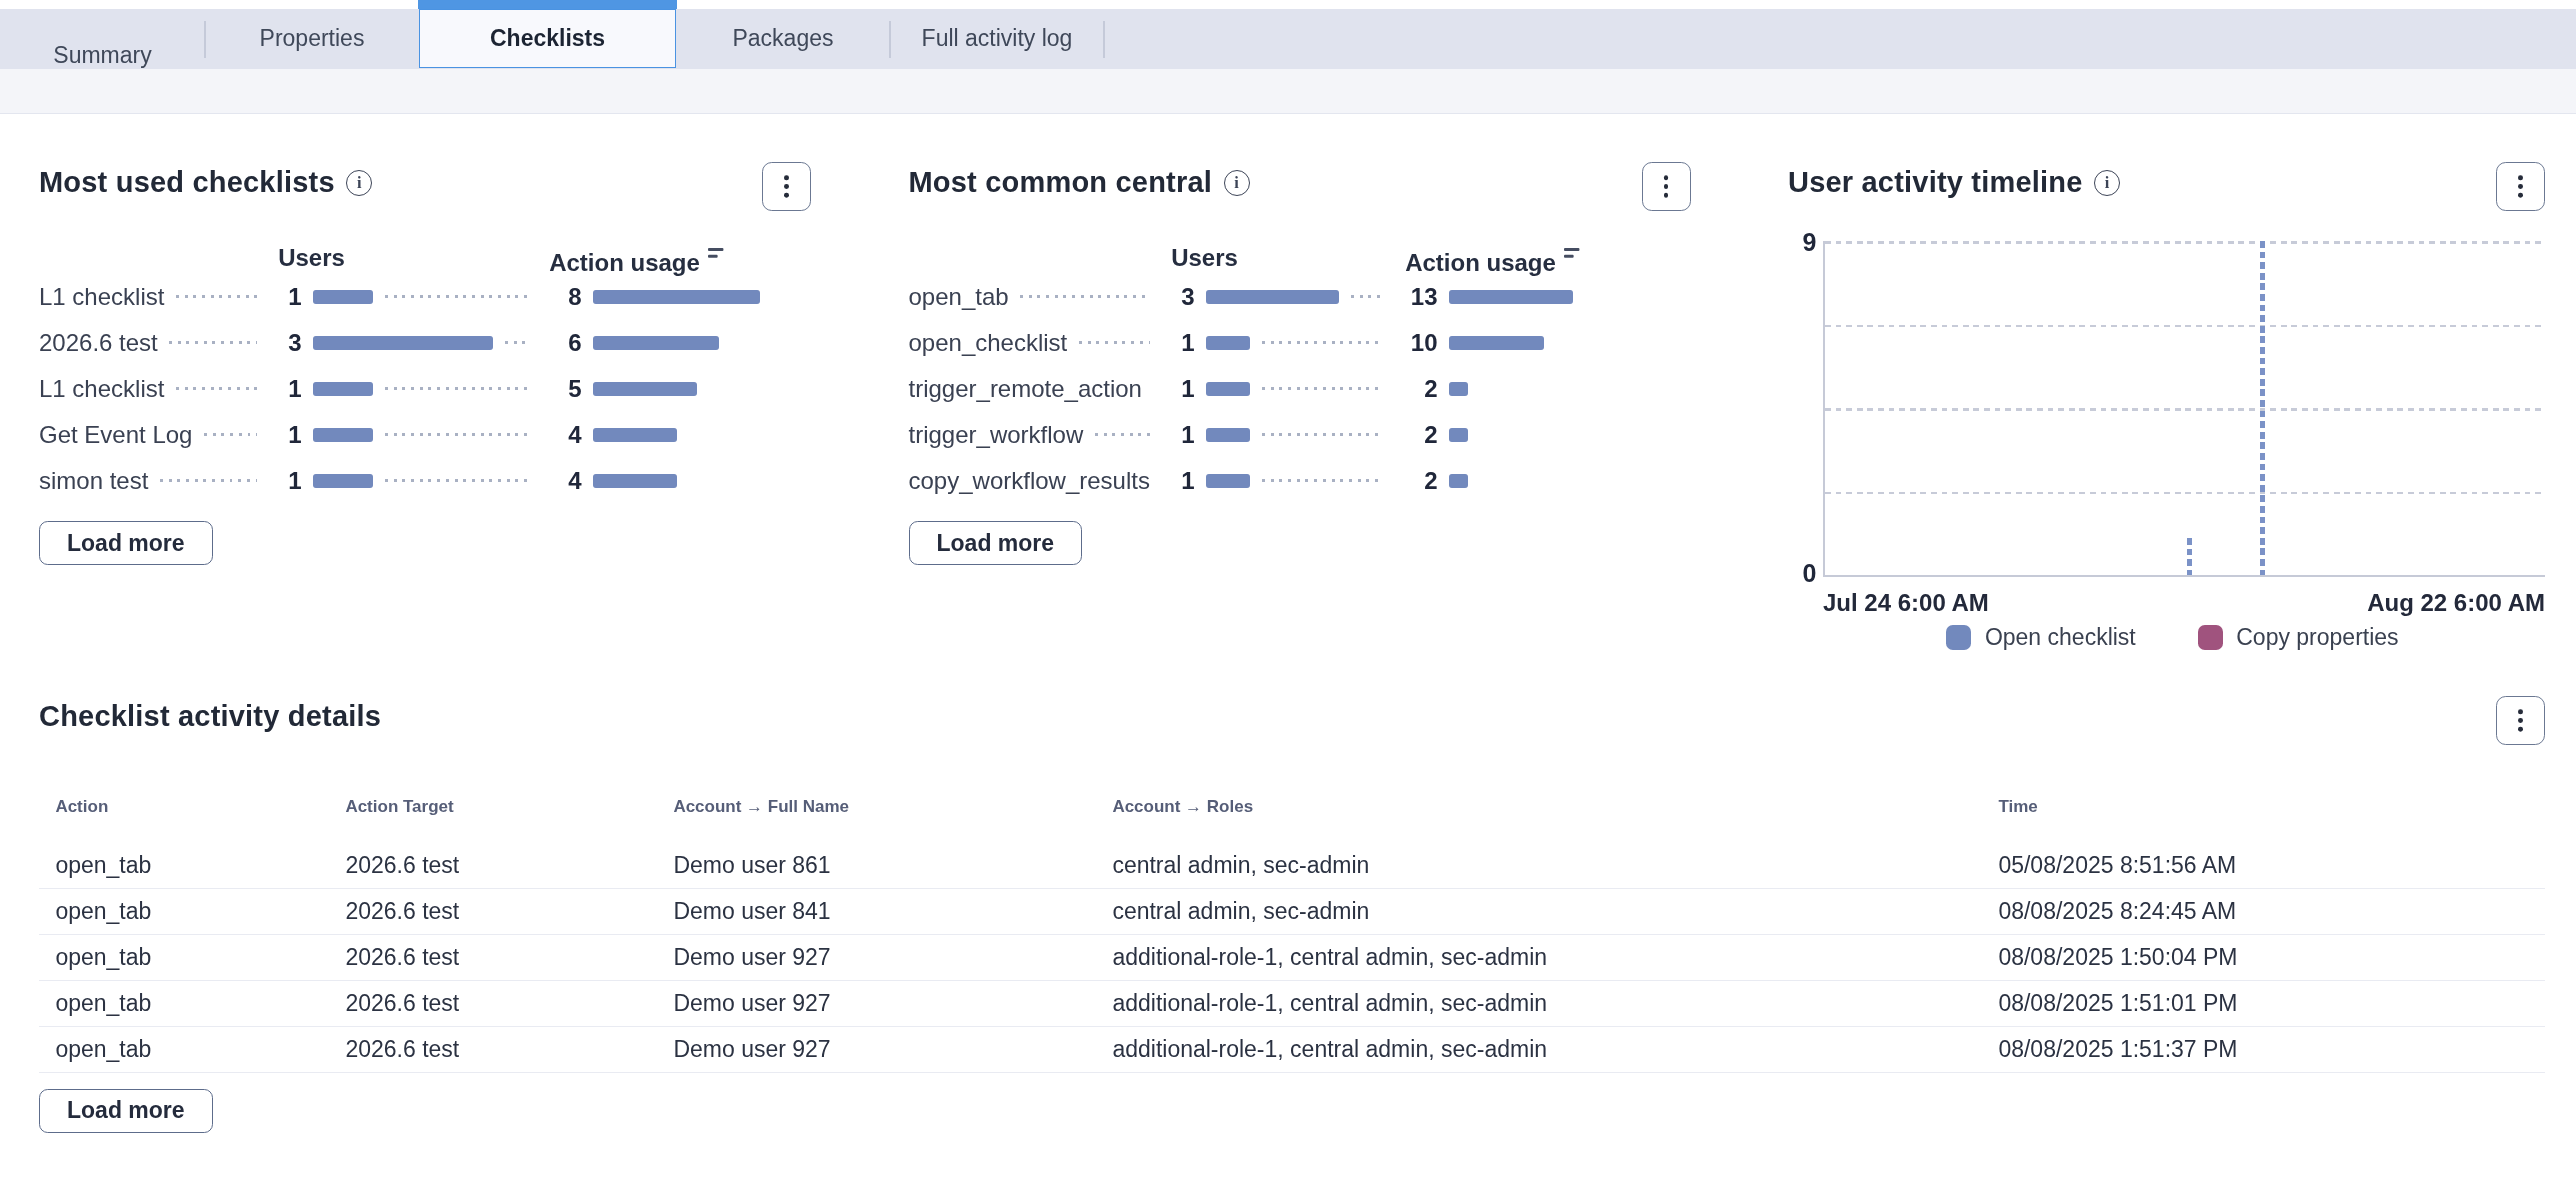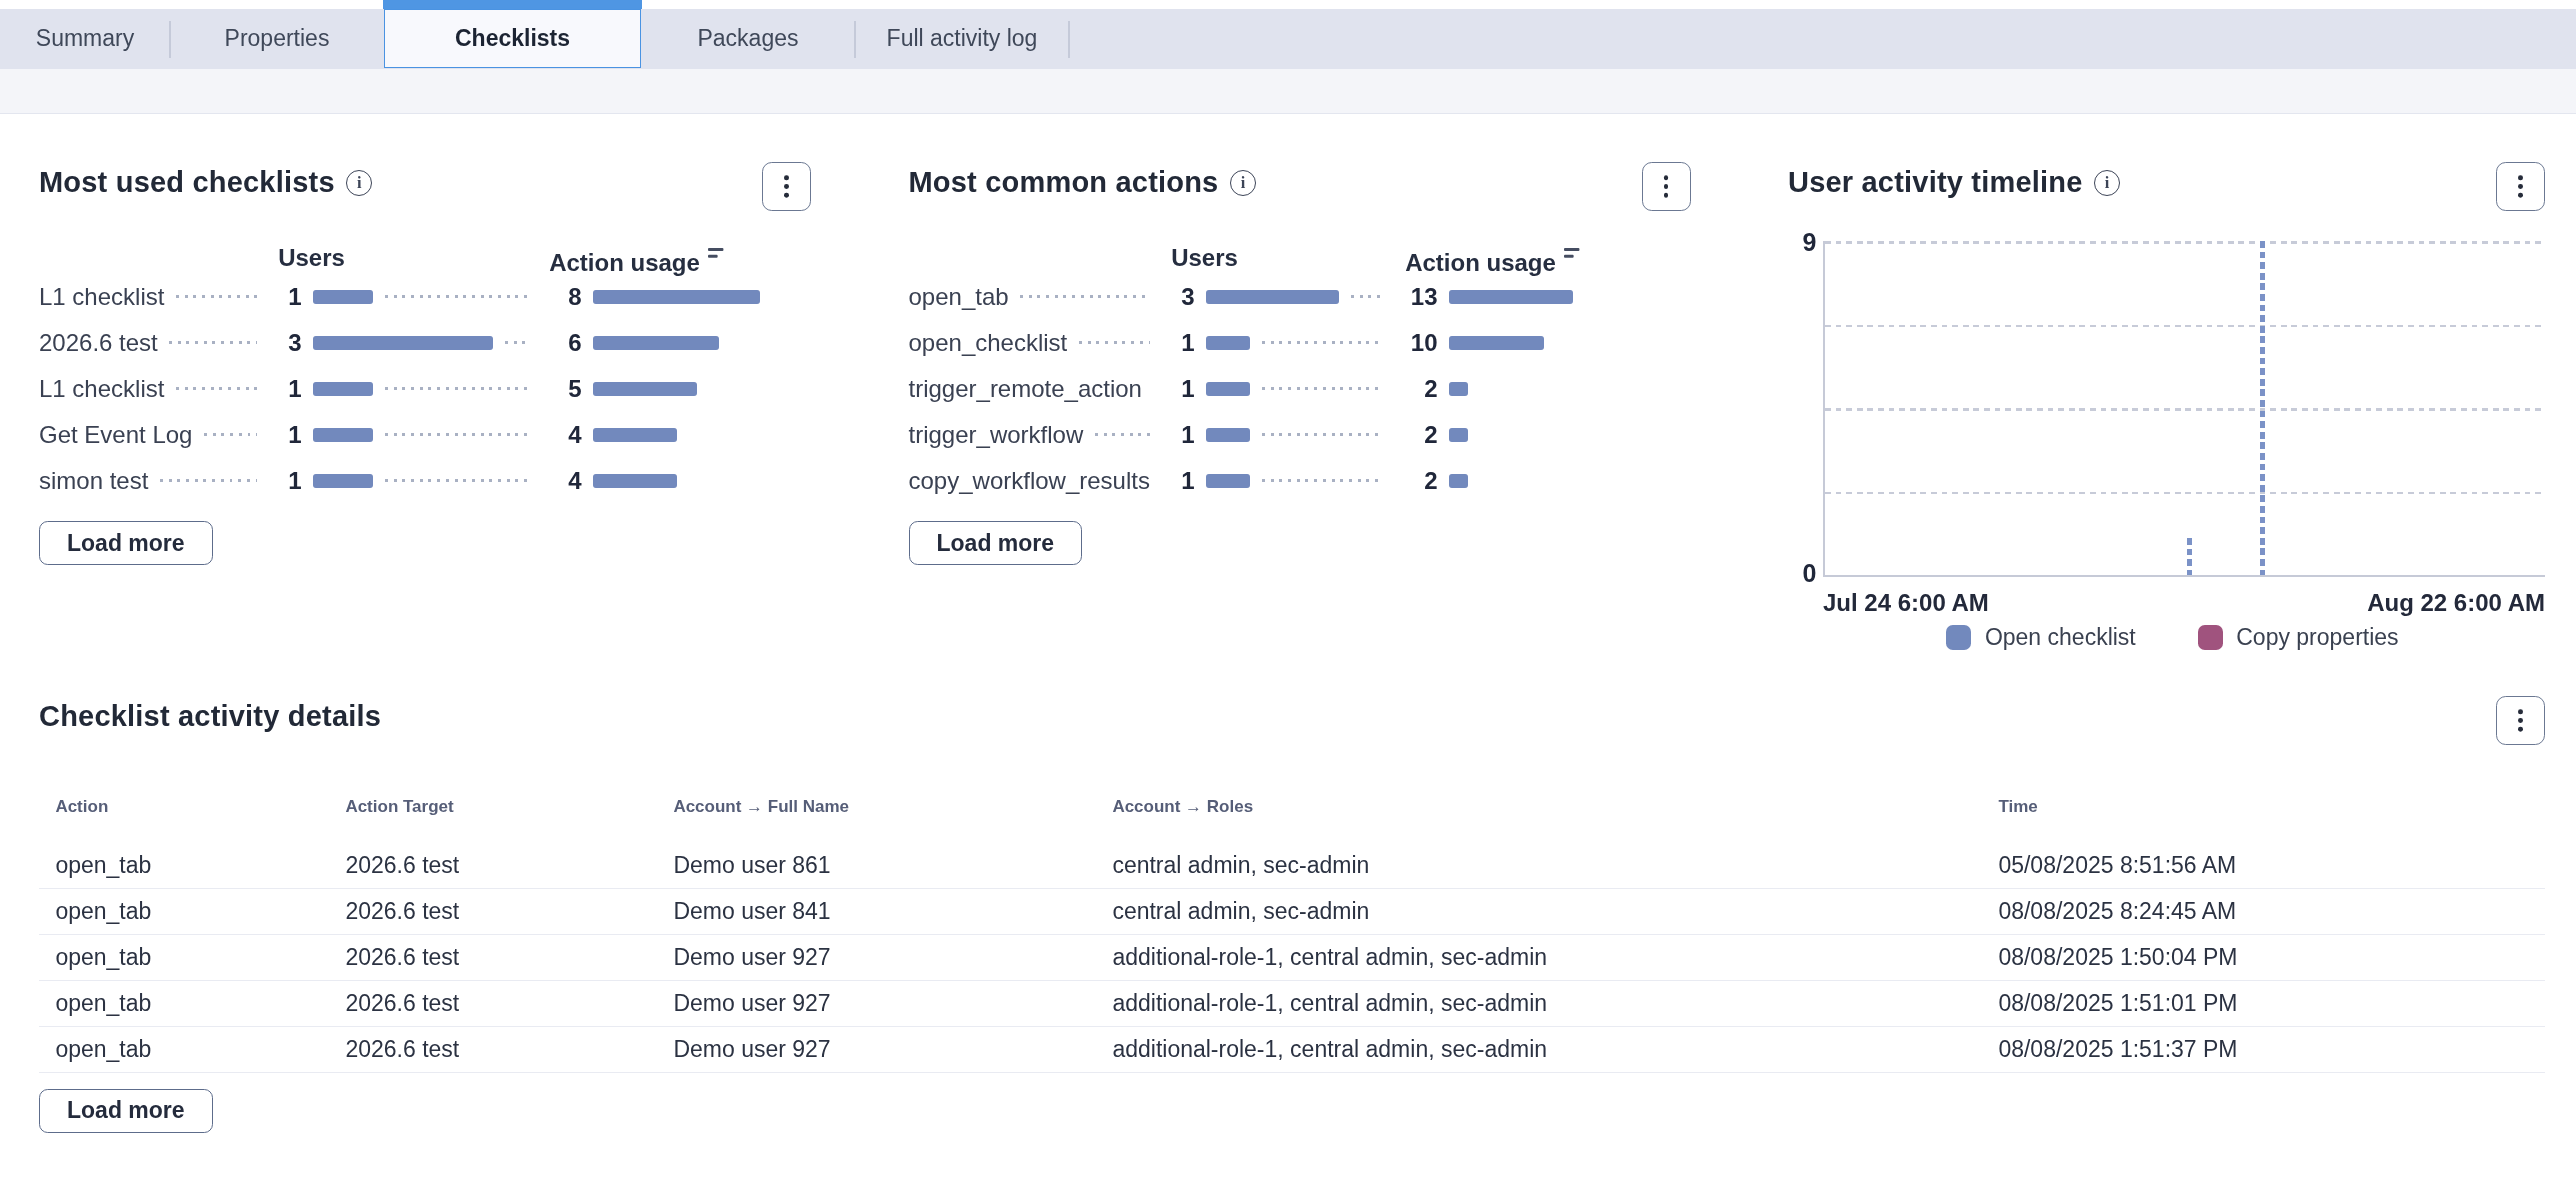--- a/index.html
+++ b/index.html
@@ -3,21 +3,21 @@
 <meta charset="utf-8">
 <style>
   * { margin:0; padding:0; box-sizing:border-box; }
   html,body { width:2576px; height:1188px; background:#ffffff; overflow:hidden;
               font-family:"Liberation Sans", sans-serif; color:#2b3242; }
 
   
   .tabbar { position:relative; height:69px; background:#e0e3ee; border-top:9.7px solid #ffffff; display:flex; }
   .tab { position:relative; width:214px; height:59px; display:flex; align-items:center; justify-content:center;
          font-size:23px; color:#3f4859; cursor:pointer; }
-  .tab:first-child { width:170px; }
+  .tab:first-child { width:205px;margin-top:17px; }
   .tab::before { content:""; position:absolute; left:-1px; top:11.6px; width:1.9px; height:37px; background:#c5cad9; }
   .tab:first-child::before { display:none; }
   .tab.active::before, .tab.active + .tab::before { display:none; }
   .tab:last-child::after { content:""; position:absolute; right:-1px; top:11.6px; width:1.9px; height:37px; background:#c5cad9; }
   .tab.active { background:#f8f9fd; border:1.9px solid #4a93e2; font-weight:700; color:#1c2433; width:257px; }
   .tab.active .tab-topstrip { content:""; position:absolute; left:-1.9px; top:-11.6px; width:calc(100% + 3.9px); height:10.6px; background:#4f96e3; }
 
   .subband { height:45px; background:#f4f5f9; border-bottom:1.9px solid #e3e6ef; }
 
   
@@ -196,21 +196,21 @@
               <span class="bar" style="width: 84px; background: rgb(114, 137, 189);"></span>
             </div>
           </div>
         </div>
       <button class="load-more">Load more</button>
     </div>
 
     <div class="panel p2" id="panel-actions">
       <div class="panel-title-row">
         <div class="panel-title-left">
-          <h2 class="panel-title">Most common actions</h2>
+          <h2 class="panel-title">Most common central</h2>
           <span class="info-icon"></span>
         </div>
         <button class="kebab-btn">
             <span class="kebab-dots"></span>
           </button>
       </div>
       <div class="mt-grid mt-head">
         <div></div>
         <div class="col-h" style="grid-column:2/4">Users</div>
         <div class="col-h" style="grid-column:4/6">

